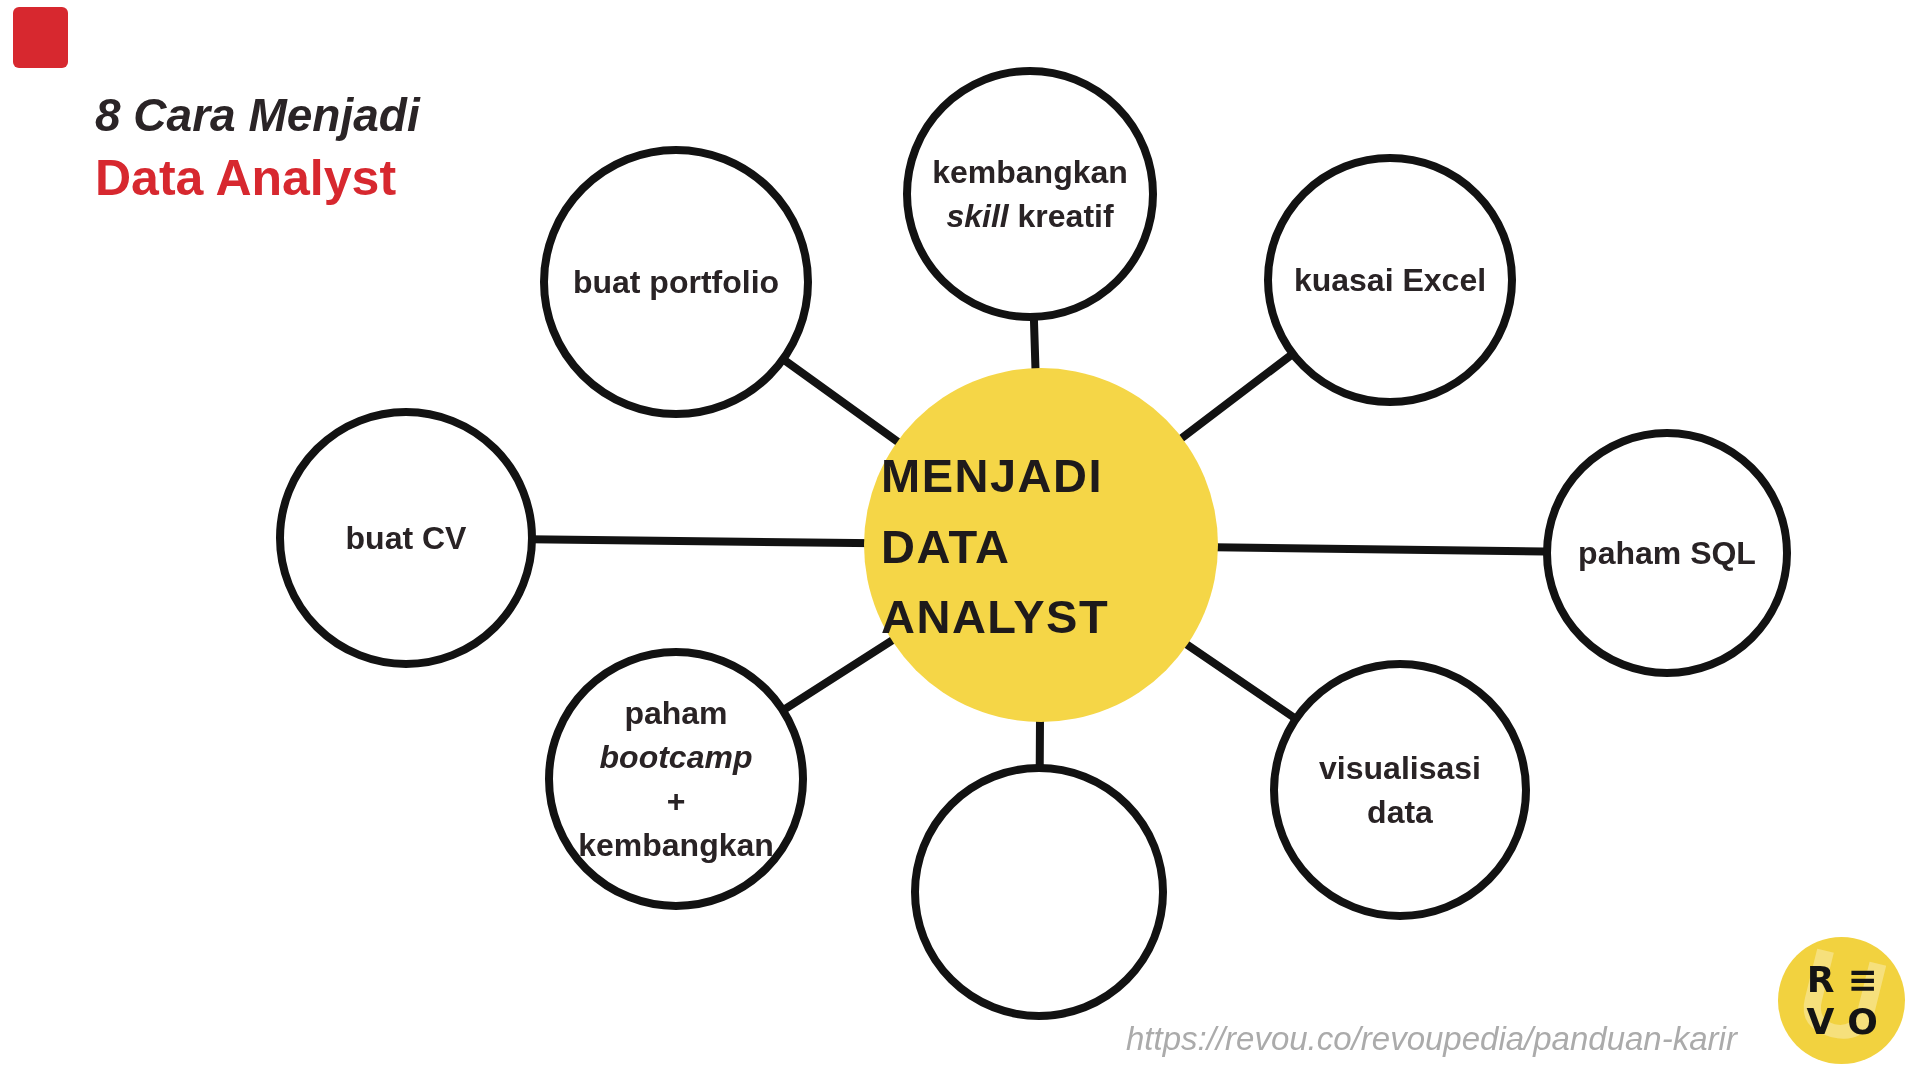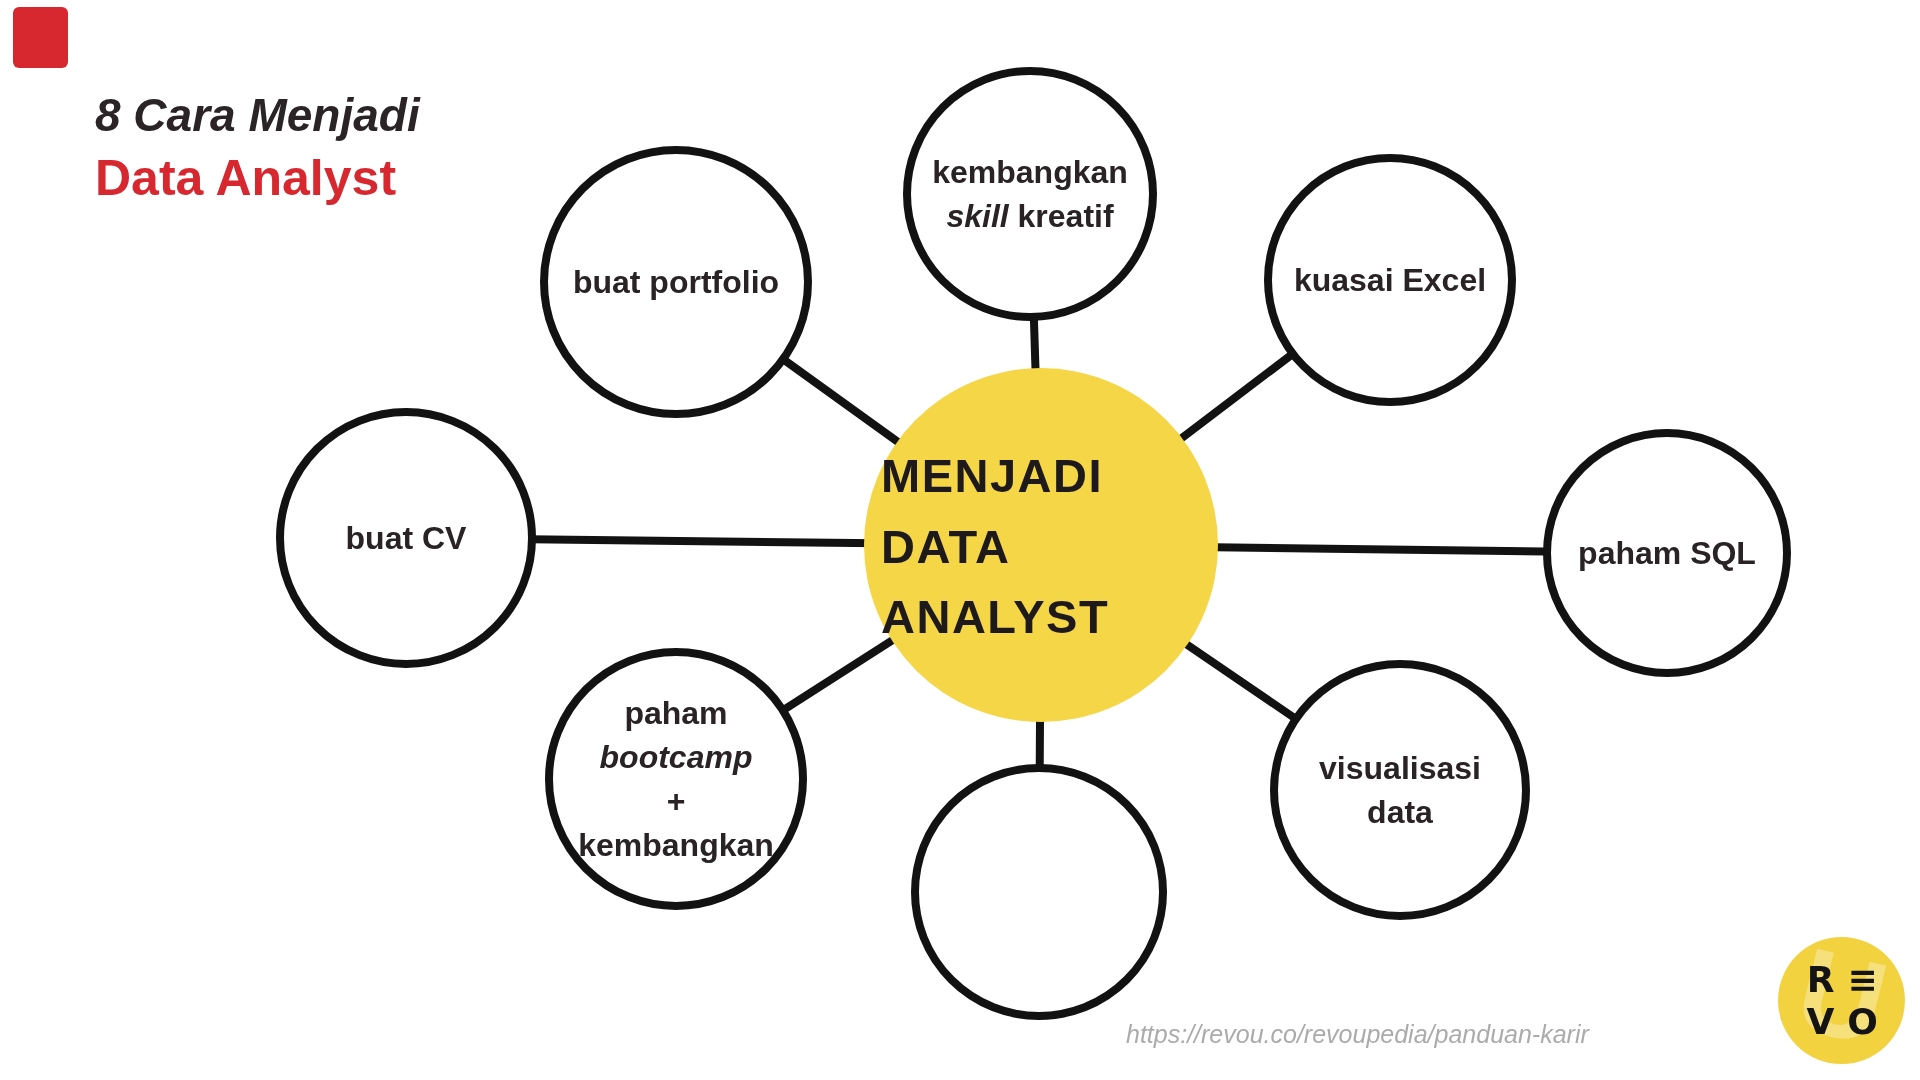--- a/index.html
+++ b/index.html
@@ -34,21 +34,21 @@
   }
   .node-label .it{font-style:italic;}
   .center-label{
     position:absolute;transform:translate(-50%,-50%);
     color:#1E1A1B;font-weight:700;font-size:47px;
     line-height:1.5;letter-spacing:1.5px;
   }
   
   .footer-url{
     position:absolute;left:1126px;top:1020px;width:480px;
-    font-size:25px;font-style:italic;color:#ABABAB;font-weight:400;
+    font-size:33px;font-style:italic;color:#ABABAB;font-weight:400;
     white-space:nowrap;
   }
   
   .logo{
     position:absolute;left:1778px;top:937px;width:127px;height:127px;
     border-radius:50%;background:#F2D23F;overflow:hidden;
   }
   .logo-u{
     position:absolute;left:50%;top:50%;transform:translate(-50%,-54%) rotate(14deg);
     font-size:118px;font-weight:700;color:rgba(255,255,255,0.32);line-height:1;

